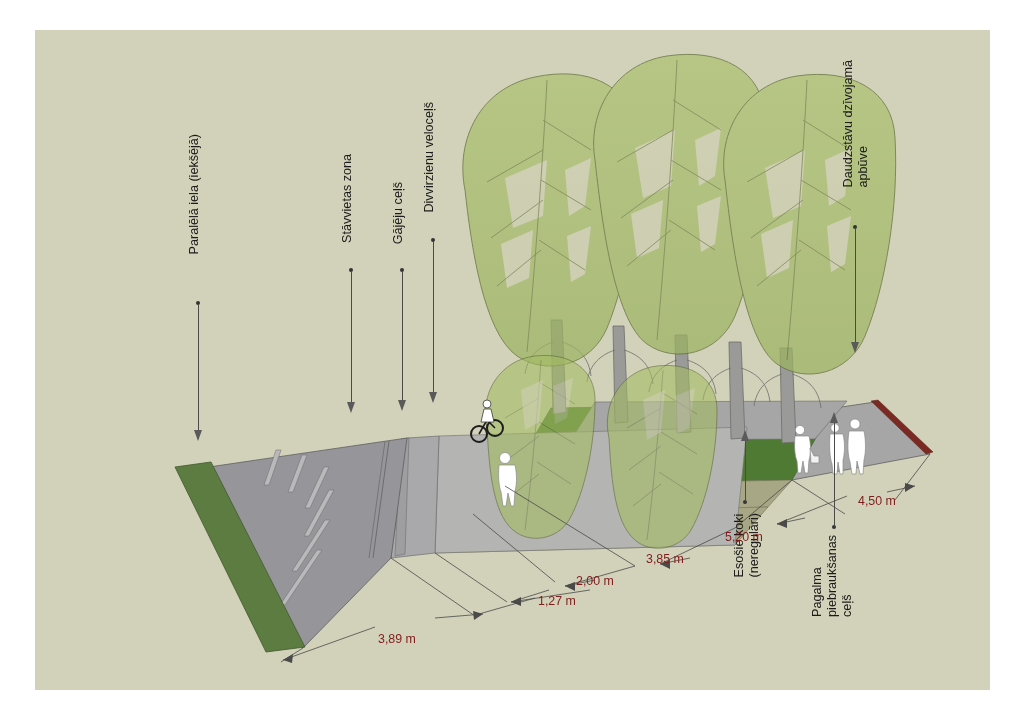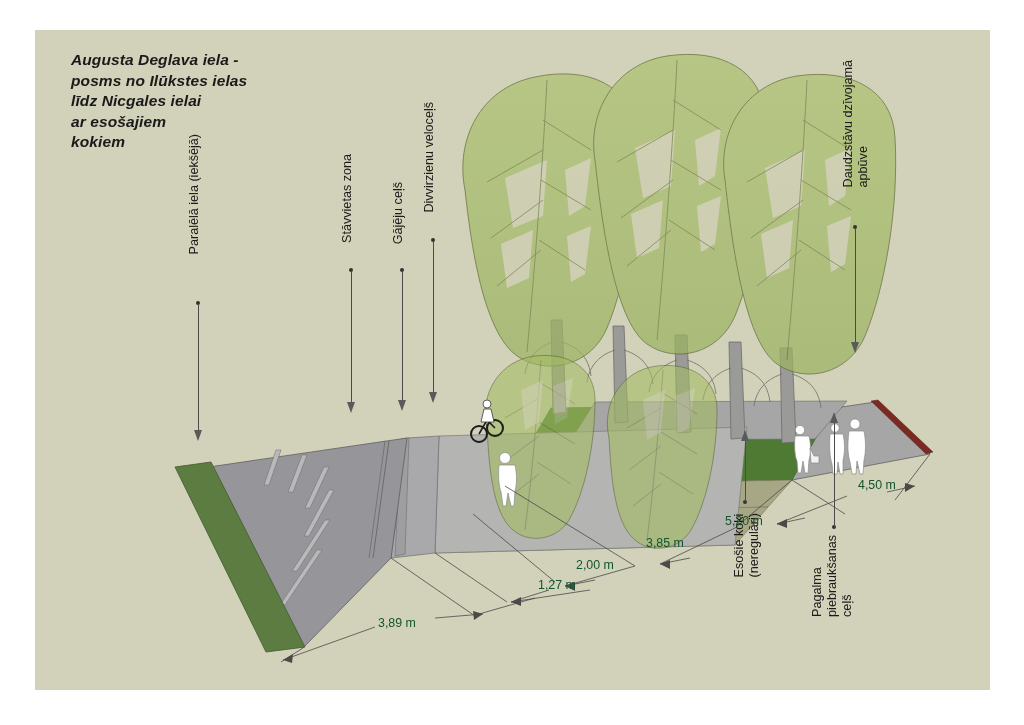--- a/index.html
+++ b/index.html
@@ -30,21 +30,21 @@
   .vlabel.two{white-space:pre-line;}
 
   
   .leader{position:absolute;width:1px;background:#4a4a4a;}
   .ldot{position:absolute;width:4px;height:4px;border-radius:50%;background:#333;}
   .larrow{position:absolute;width:0;height:0;border-left:4px solid transparent;
           border-right:4px solid transparent;border-top:11px solid #5a5a5a;}
   .larrow.up{border-top:none;border-bottom:11px solid #5a5a5a;}
 
   
-  .dim{position:absolute;font-size:12.4px;color:#14532d;white-space:nowrap;}
+  .dim{position:absolute;font-size:12.4px;color:#7f1d1d;white-space:nowrap;margin-top:16px;}
 
   svg.layer{position:absolute;left:0;top:0;width:955px;height:660px;overflow:visible;}
 </style>
 </head>
 <body>
 
 <div id="stage">
   <div id="canvas">
 
     <svg class="layer" viewBox="0 0 955 660">
@@ -262,25 +262,20 @@
         <polygon points="248,630 258,624 257,633"></polygon>
         <polygon points="448,584 438,581 439,590"></polygon>
         <polygon points="476,572 486,567 486,576"></polygon>
         <polygon points="530,556 540,552 540,561"></polygon>
         <polygon points="625,534 635,530 635,539"></polygon>
         <polygon points="742,494 752,489 752,498"></polygon>
         <polygon points="880,456 870,453 870,462"></polygon>
       </g>
     </svg>
 
-    <div id="title">Augusta Deglava iela -
-posms no Ilūkstes ielas
-līdz Nicgales ielai
-ar esošajiem
-kokiem</div>
 
     <div class="ldot" style="left:161px;top:271px;"></div>
     <div class="leader" style="left:163px;top:275px;height:134px;"></div>
     <div class="larrow" style="left:159px;top:400px;"></div>
     <div class="vlabel" style="left:152px;top:104px;">Paralēlā iela (iekšējā)</div>
 
     <div class="ldot" style="left:314px;top:238px;"></div>
     <div class="leader" style="left:316px;top:242px;height:138px;"></div>
     <div class="larrow" style="left:312px;top:372px;"></div>
     <div class="vlabel" style="left:305px;top:124px;">Stāvvietas zona</div>

